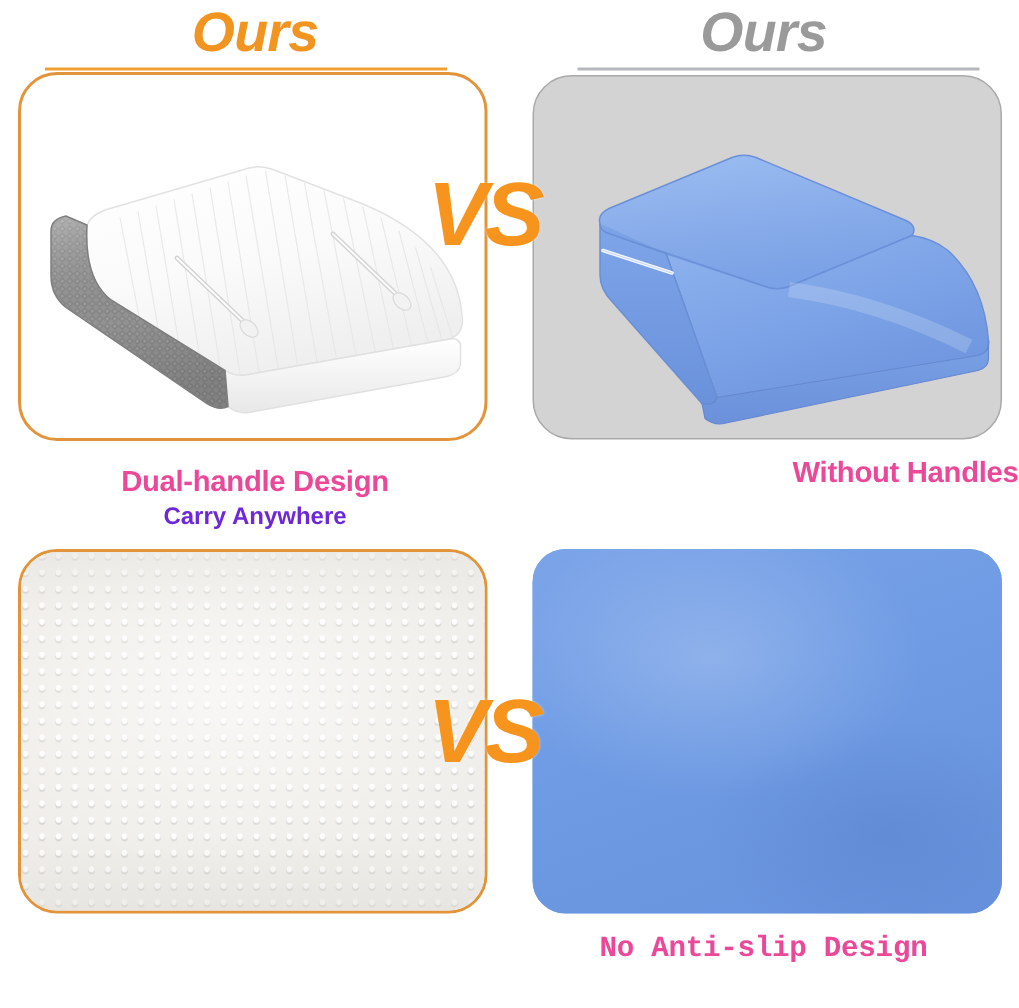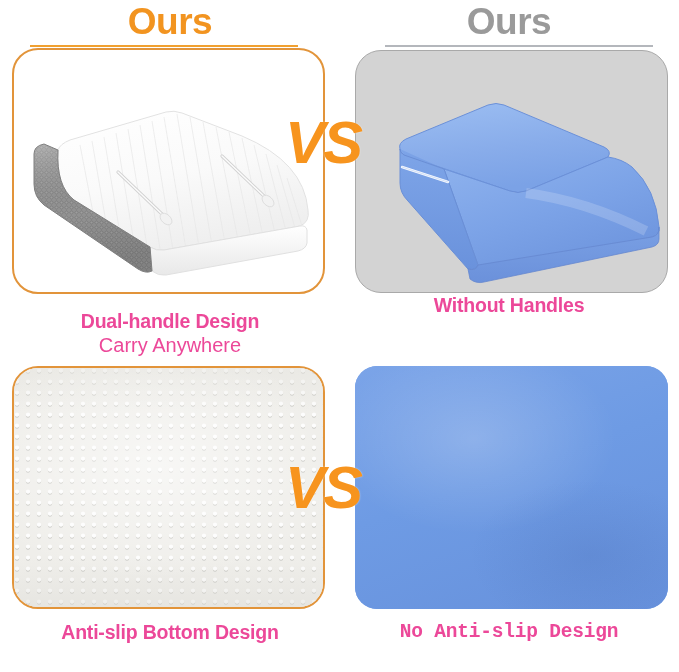--- a/index.html
+++ b/index.html
@@ -14,20 +14,21 @@
     font-family: "Liberation Sans", sans-serif;
     overflow: hidden;
   }
 
   
   .header-row {
     position: absolute;
     top: 0; left: 0;
     width: 585px;
     height: 48px;
+    font-style: italic;
   }
   .header-title {
     position: absolute;
     top: 0;
     font-size: 37px;
     font-weight: bold;
     letter-spacing: -0.5px;
     line-height: 44px;
     text-align: center;
   }
@@ -149,29 +150,29 @@
   }
   .caption-title {
     font-size: 19.5px;
     font-weight: bold;
     color: #ec4899;
     letter-spacing: -0.2px;
     line-height: 24px;
     display: block;
   }
   .caption-sub {
-    font-size: 20px;
-    font-weight: normal;
-    color: #ec4899;
+    font-size: 16px;
+    font-weight: bold;
+    color: #6d28d9;
     line-height: 20px;
     display: block;
     margin-top: 2px;
   }
   #caption-top-left   { left: 0;    top: 309px; }
-  #caption-top-right  { left: 339px; top: 293px; }
+  #caption-top-right  { left: 339px; top: 303px; text-align: right; }
   #caption-bot-left   { left: 0;    top: 620px; }
   #caption-bot-right  { left: 339px; top: 620px; font-family: Liberation Mono, monospace; }
 </style>
 </head>
 <body>
 
 <div class="header-row">
   <div class="header-title header-ours">Ours</div>
   <div class="header-title header-other">Ours</div>
   <div class="header-rule rule-ours"></div>
@@ -321,19 +322,18 @@
   <span class="caption-title">Dual-handle Design</span>
   <span class="caption-sub">Carry Anywhere</span>
 </div>
 
 <div class="caption" id="caption-top-right">
   <span class="caption-title">Without Handles</span>
   <span class="caption-sub"></span>
 </div>
 
 <div class="caption" id="caption-bot-left">
-  <span class="caption-title">Anti-slip Bottom Design</span>
 </div>
 
 <div class="caption" id="caption-bot-right">
   <span class="caption-title">No Anti-slip Design</span>
   <span class="caption-sub"></span>
 </div>
 
 </body></html>

